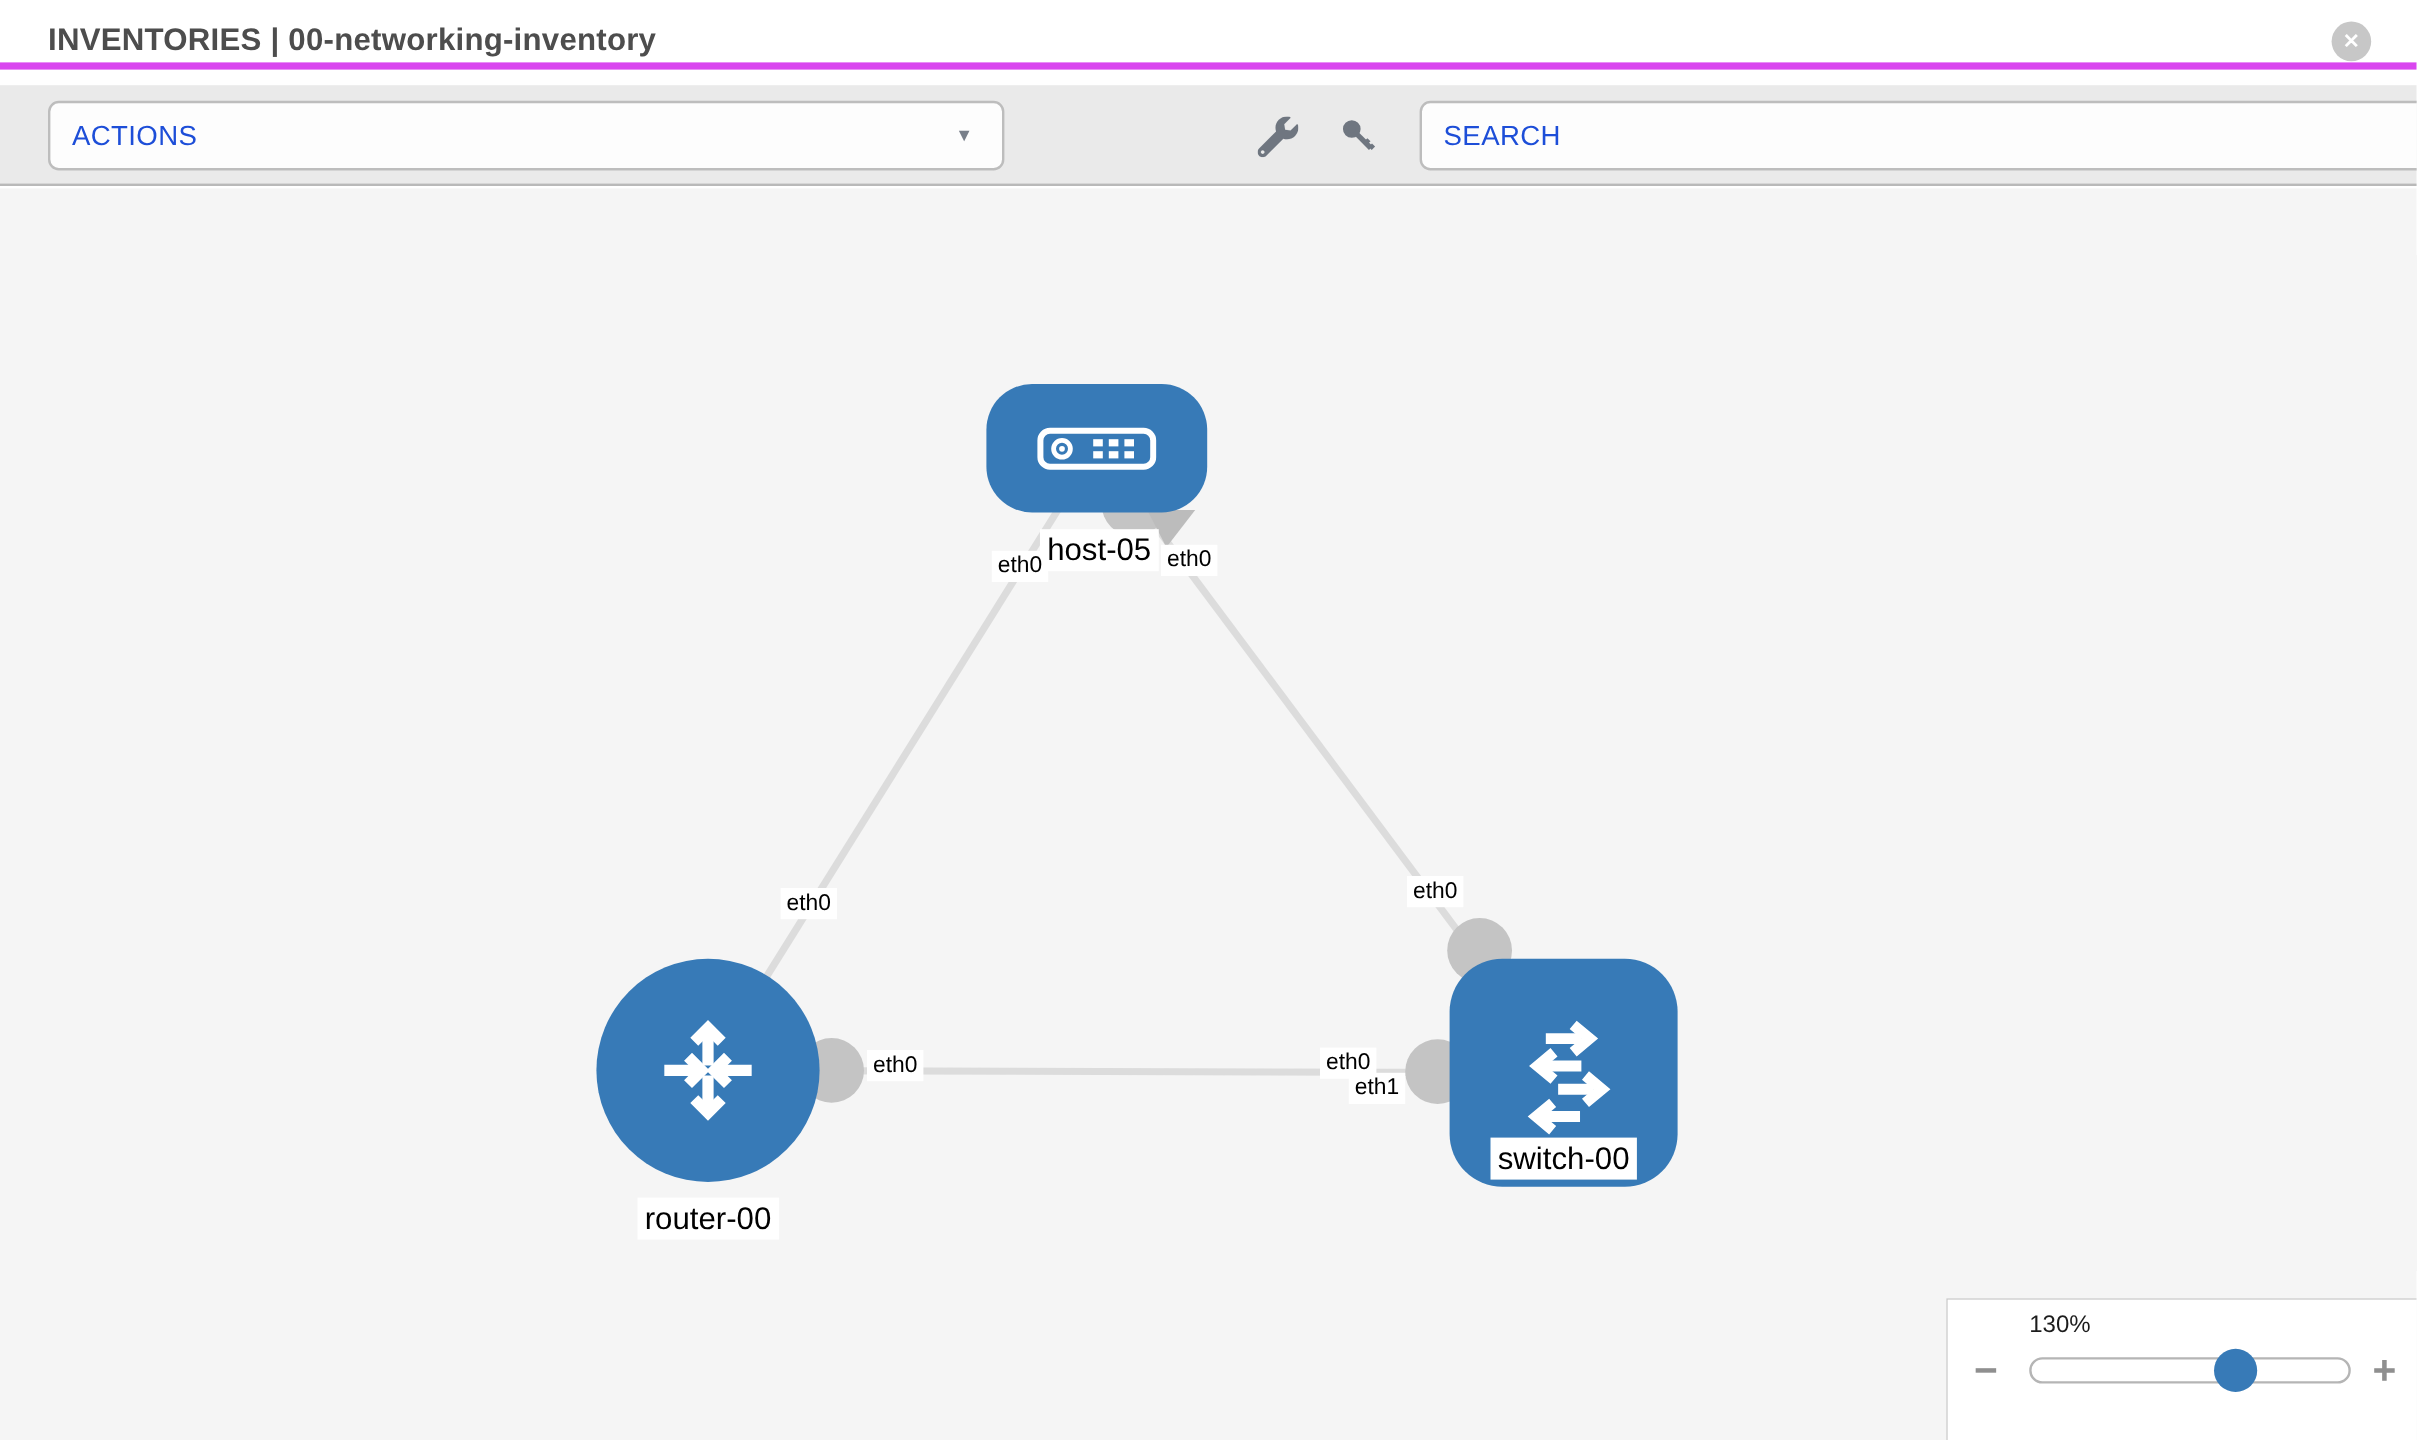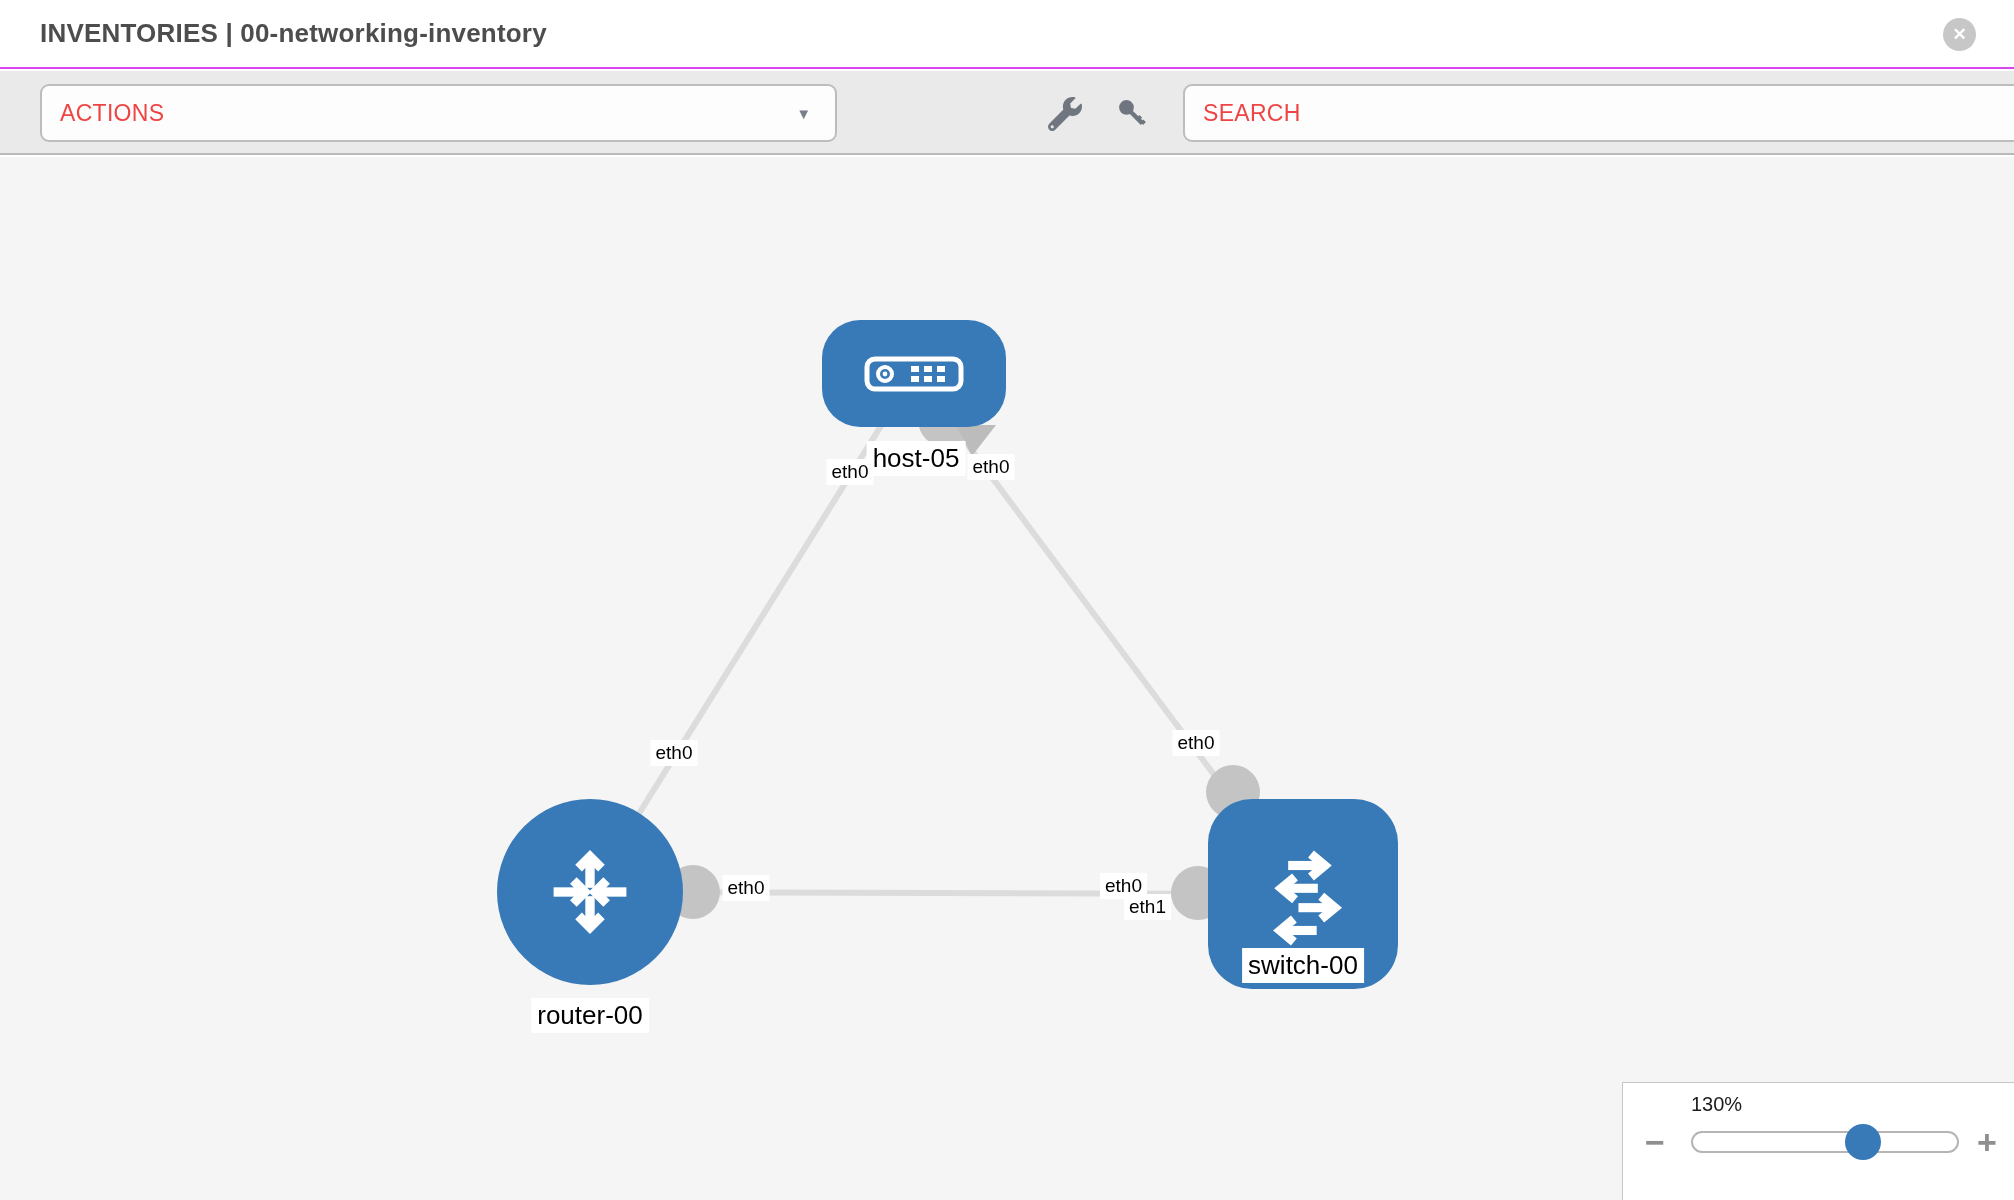--- a/index.html
+++ b/index.html
@@ -1,27 +1,27 @@
 <!DOCTYPE html>
 <html style="--blue: #377ab7;"><head>
 <meta charset="utf-8">
 <style>
   * { margin:0; padding:0; box-sizing:border-box; }
   html,body { width:2014px; height:1200px; background:#fff; font-family:"Liberation Sans", sans-serif; }
   .screen { position:relative; width:2014px; height:1200px; overflow:hidden; background:#fff; }
 
   
-  .titlebar { position:absolute; left:0; top:0; width:2014px; height:69px; background:#fff; border-bottom:2px solid #d946ef; }
+  .titlebar { position:absolute; left:0; top:0; width:2014px; height:58px; background:#fff; border-bottom:6px solid #d946ef; }
   .title { position:absolute; left:40px; top:0; line-height:67px; font-size:26px; font-weight:700; color:#4d4d4d; letter-spacing:.2px; }
   .close-btn { position:absolute; right:38px; top:18px; width:33px; height:33px; border-radius:50%; background:#c7c7c7; color:#fff; text-align:center; line-height:33px; font-size:17px; font-weight:700; cursor:pointer; }
 
   
   .toolbar { position:absolute; left:0; top:71px; width:2014px; height:84px; background:#eaeaea; border-bottom:2px solid #b9b9b9; }
   .select-box { position:absolute; top:13px; height:58px; background:#fdfdfd; border:2px solid #bdbdbd; border-radius:9px; display:flex; align-items:center; cursor:pointer; }
-  .select-box .sel-label { margin-left:18px; font-size:23px; color:#ef4444; letter-spacing:.3px; }
+  .select-box .sel-label { margin-left:18px; font-size:23px; color:#1d4ed8; letter-spacing:.3px; }
   .select-box .caret { position:absolute; right:24px; top:50%; transform:translateY(-50%); font-size:15px; color:#787f8a; }
   .actions-box { left:40px; width:797px; }
   .search-box { left:1183px; width:883px; }
   .tool-icon { position:absolute; top:26px; width:34px; height:34px; cursor:pointer; }
   .tool-icon svg { width:100%; height:100%; fill:#6f7680; stroke:#6f7680; }
   .wrench { left:1048px; }
   .key { left:1116px; }
 
   
   .canvas { position:absolute; left:0; top:157px; width:2014px; height:1043px; background:#f5f5f5; overflow:hidden; }

